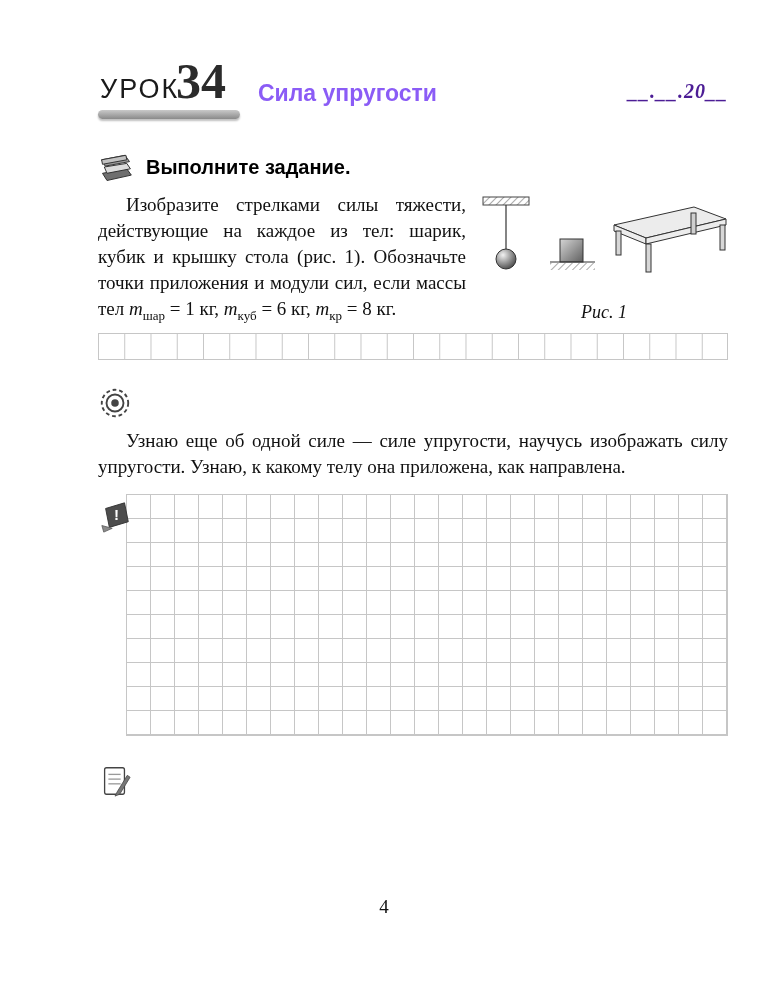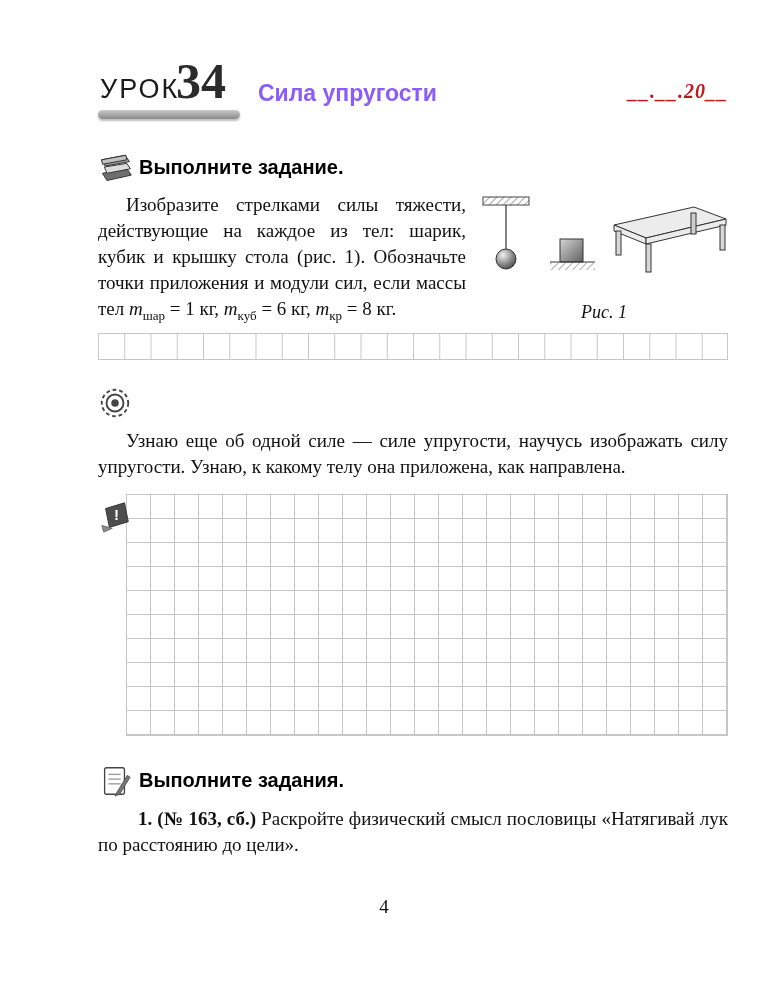--- a/index.html
+++ b/index.html
@@ -32,26 +32,26 @@
     background:linear-gradient(#c9c9c9,#8a8a8a);
     box-shadow:0 2px 2px rgba(0,0,0,0.25);
   }
   .lesson-title {
     position:absolute; left:160px; top:80px;
     font-family:"Liberation Sans", sans-serif;
     font-weight:bold; font-size:23px; color:#8b5cf6;
   }
   .date-line {
     position:absolute; right:0; top:80px;
-    font-weight:bold; font-size:20px; font-style:italic; color:#b91c1c;
+    font-weight:bold; font-size:20px; font-style:italic; color:#4c1d95;
     letter-spacing:1px;
   }
 
   
-  .heading-row { display:flex; align-items:center; gap:5px; }
+  .heading-row { display:flex; align-items:center; gap:12px; }
   .heading-row .icon { flex:0 0 auto; width:36px; height:34px; }
   .heading-text {
     font-family:"Liberation Sans", sans-serif;
     font-weight:bold; font-size:20px; color:#000;
   }
   .heading-text.italic { font-style:italic; font-size:19px; }
 
   
   .para {
     font-size:19px; line-height:26px; text-align:justify;
@@ -198,24 +198,20 @@
     <div class="heading-row mt-tasks">
       <span class="icon">
         <svg viewBox="0 0 36 36" width="34" height="34">
           <rect x="7" y="4" width="21" height="28" fill="#fff" stroke="#444" stroke-width="1.4" rx="2"></rect>
           <line x1="11" y1="11" x2="24" y2="11" stroke="#9a9a9a" stroke-width="1.4"></line>
           <line x1="11" y1="16" x2="24" y2="16" stroke="#9a9a9a" stroke-width="1.4"></line>
           <line x1="11" y1="21" x2="24" y2="21" stroke="#9a9a9a" stroke-width="1.4"></line>
           <path d="M20 30 L31 12 L34 14 L23 32 L18 34 Z" fill="#777" stroke="#444" stroke-width="0.8"></path>
         </svg>
       </span>
-      <span class="heading-text">Выполните задания.</span>
-    </div>
-
-    <div class="task-item">
-      <span class="task-prefix">1. (№ 163, сб.)</span><span> Раскройте физический смысл пословицы «Натягивай лук по расстоянию до цели».</span>
-    </div>
+    </div>
+
 
 
   </div>
 
   <div class="page-number">4</div>
 </div>
 
 </body></html>

